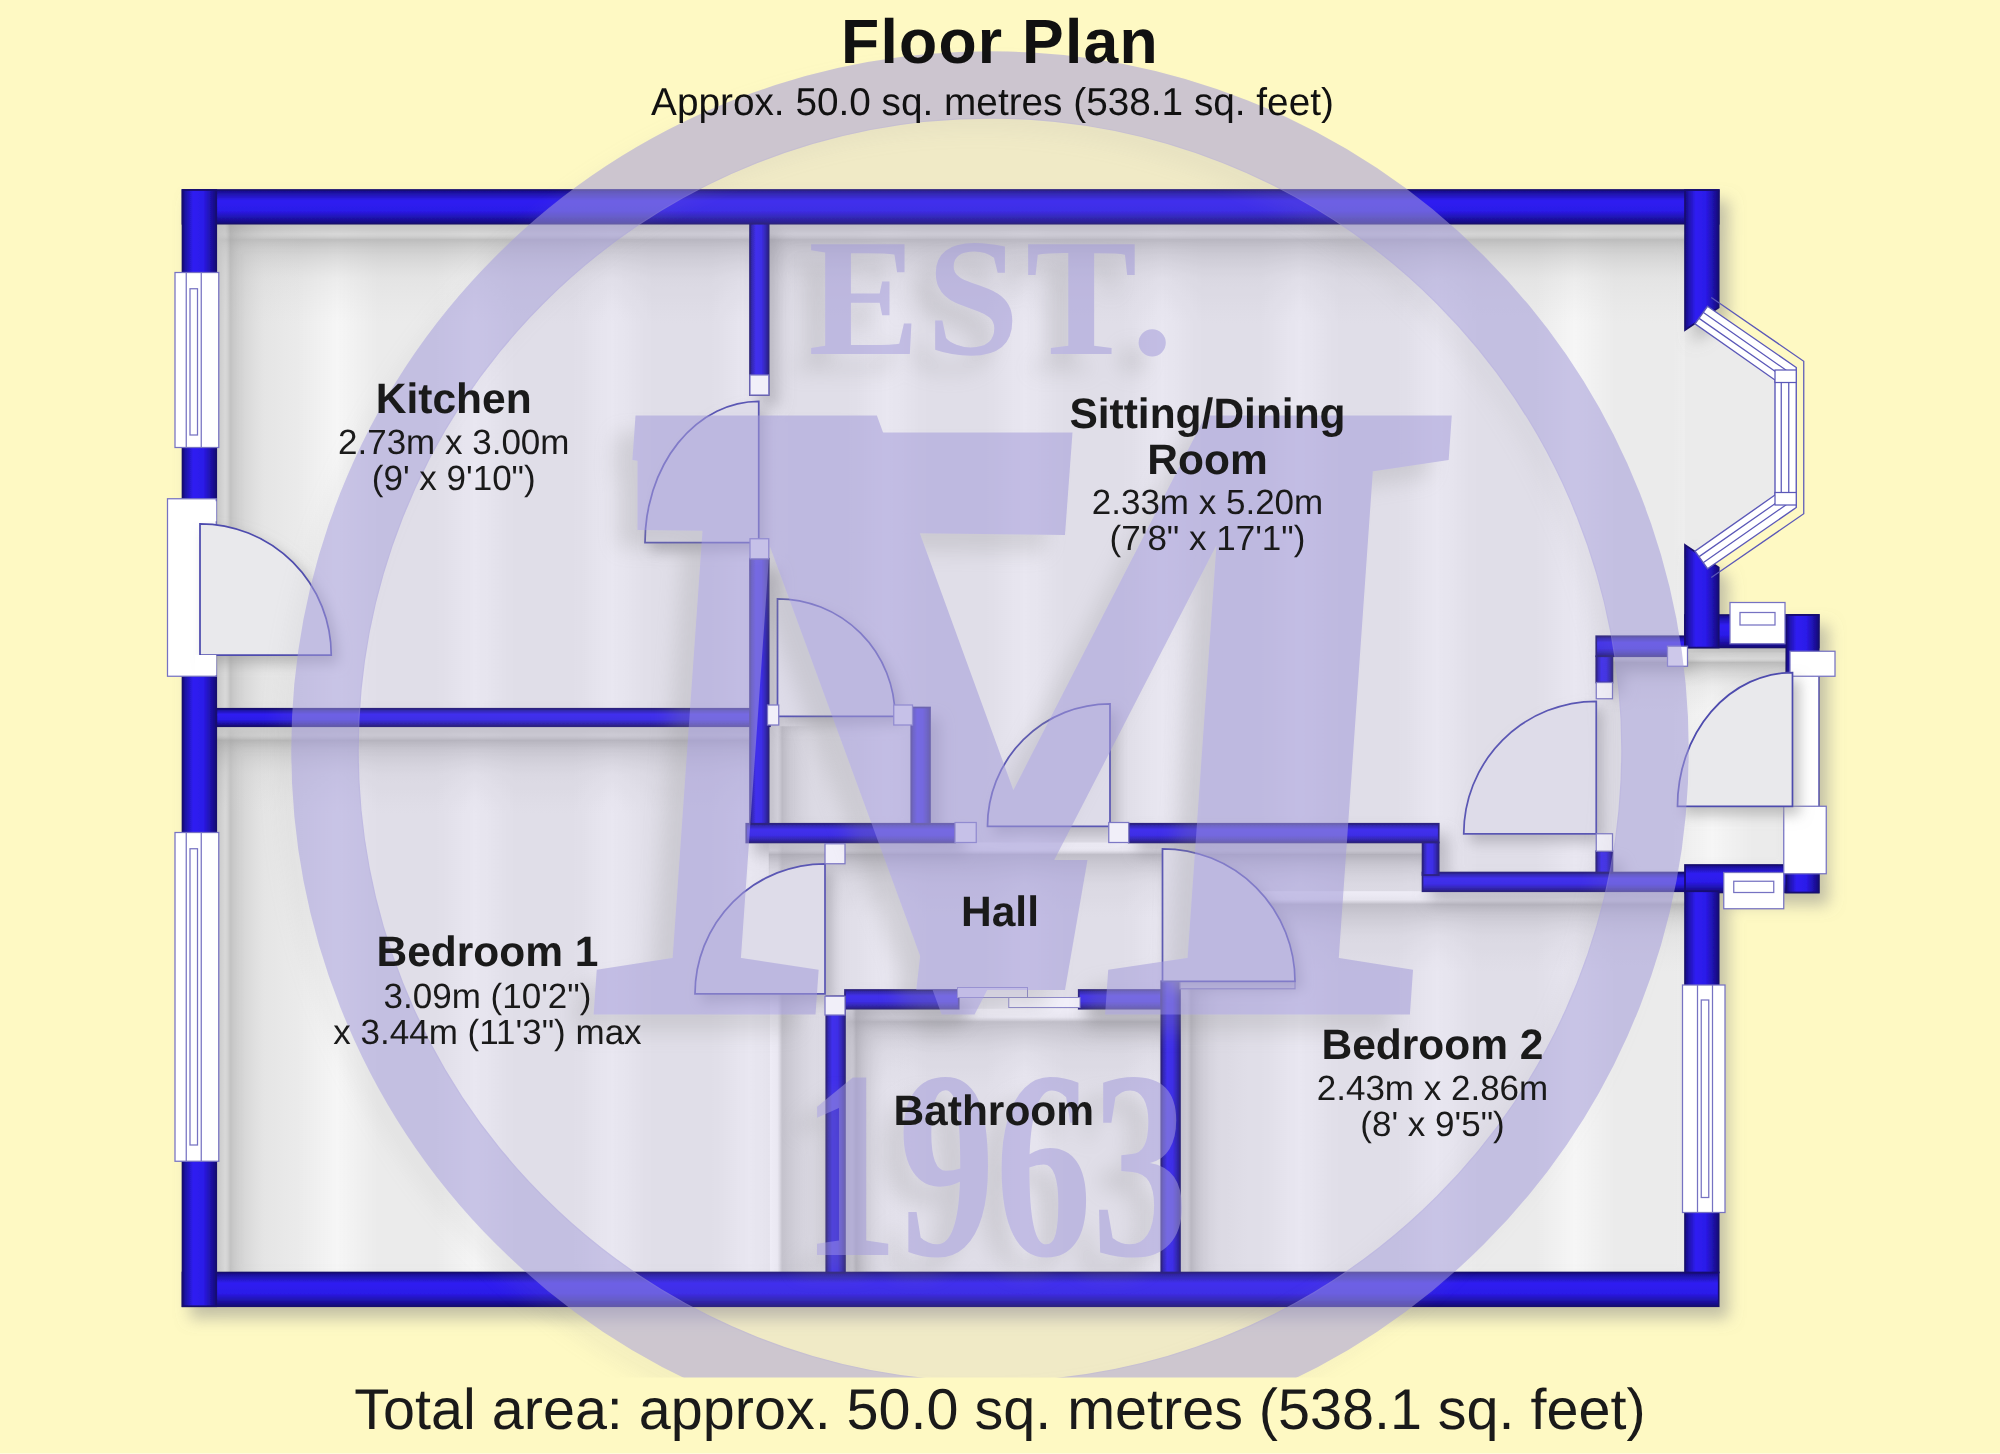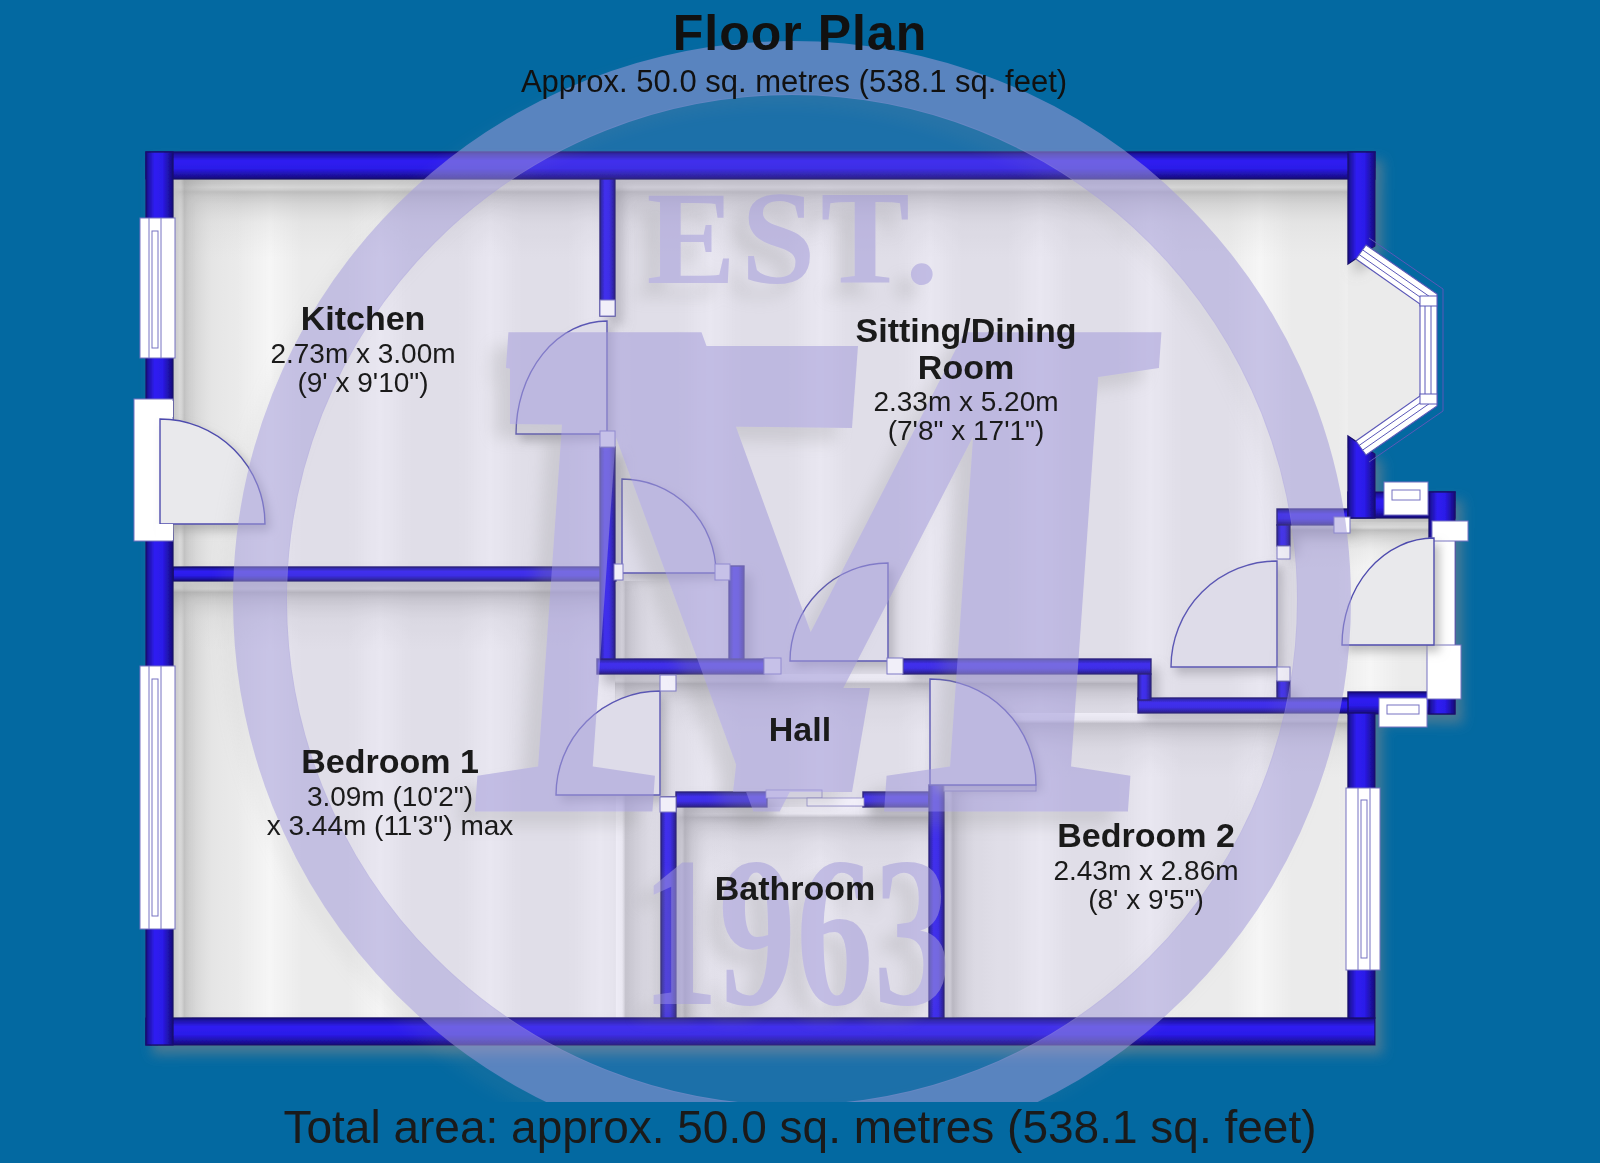--- a/index.html
+++ b/index.html
@@ -1,16 +1,16 @@
 <!DOCTYPE html>
 <html><head>
 <meta charset="utf-8">
 <style>
 html,body{margin:0;padding:0;background:#fff;}
-#page{position:relative;width:1600px;height:1163px;background:#0369a1;overflow:hidden;
+#page{position:relative;width:1600px;height:1163px;background:#fef9c3;overflow:hidden;
 font-family:"Liberation Sans", sans-serif;}
 svg{position:absolute;top:0;left:0;}
 </style>
 </head>
 <body>
 <div id="page">
 <svg width="1600" height="1163" viewBox="0 0 1600 1163">
 <defs>
 <filter id="wallsh" x="-5%" y="-5%" width="115%" height="115%">
   <feDropShadow dx="7" dy="9" stdDeviation="6" flood-color="#888888" flood-opacity="0.5"></feDropShadow>

